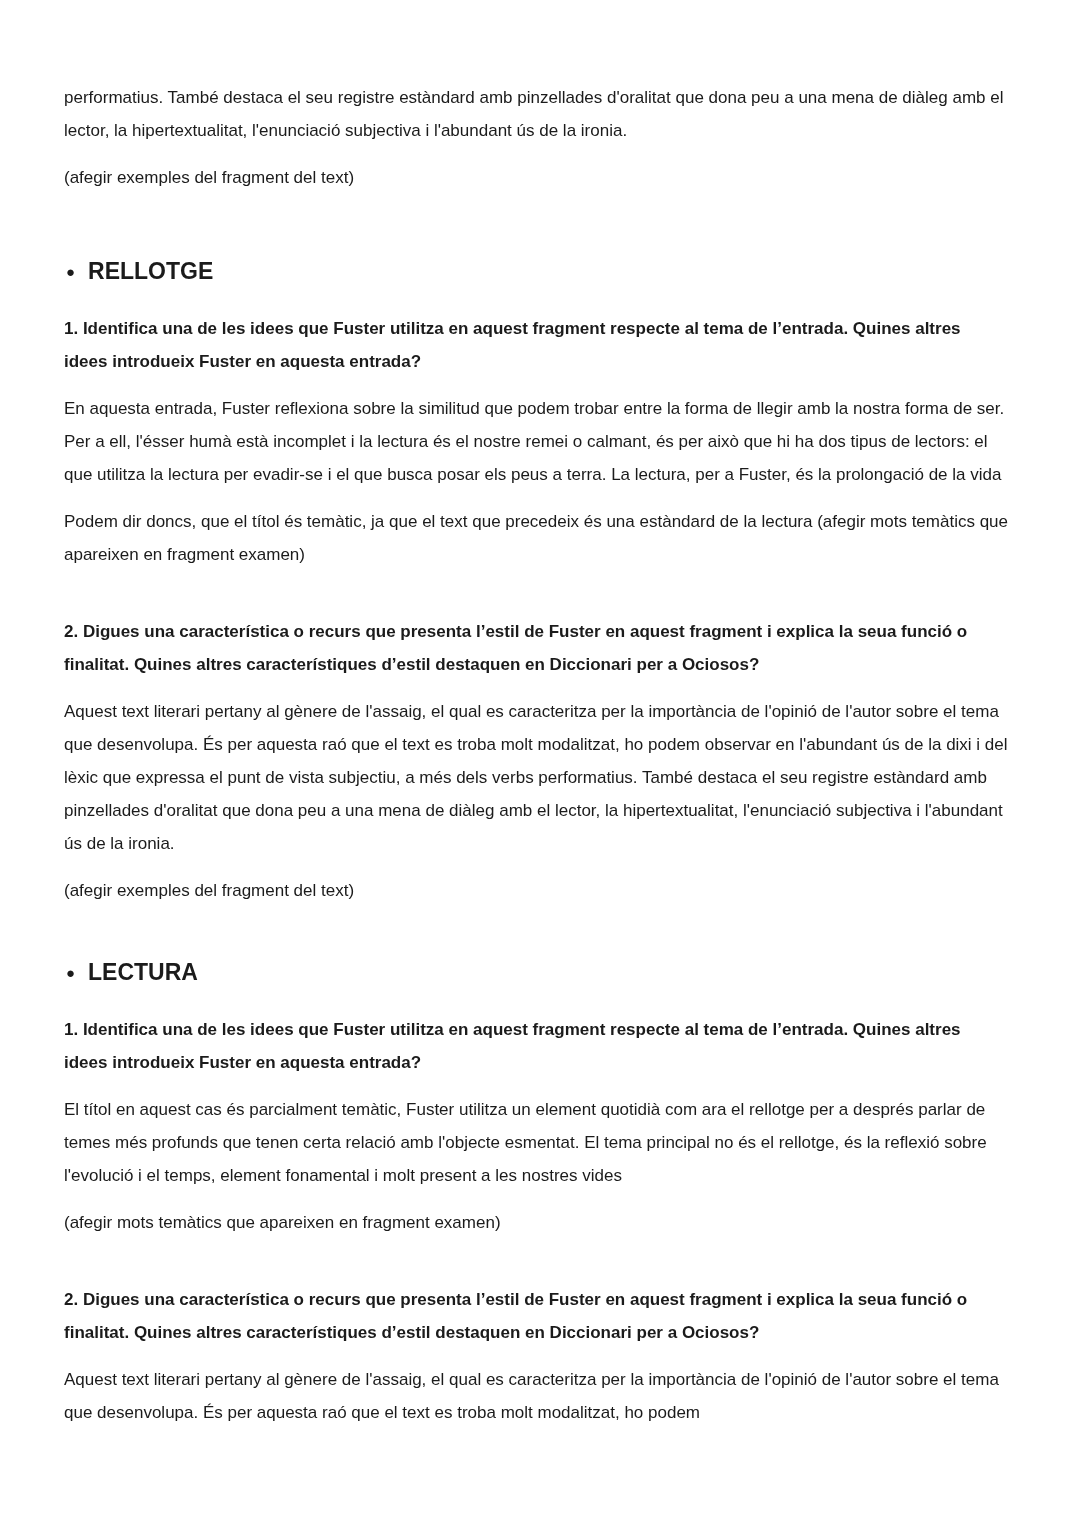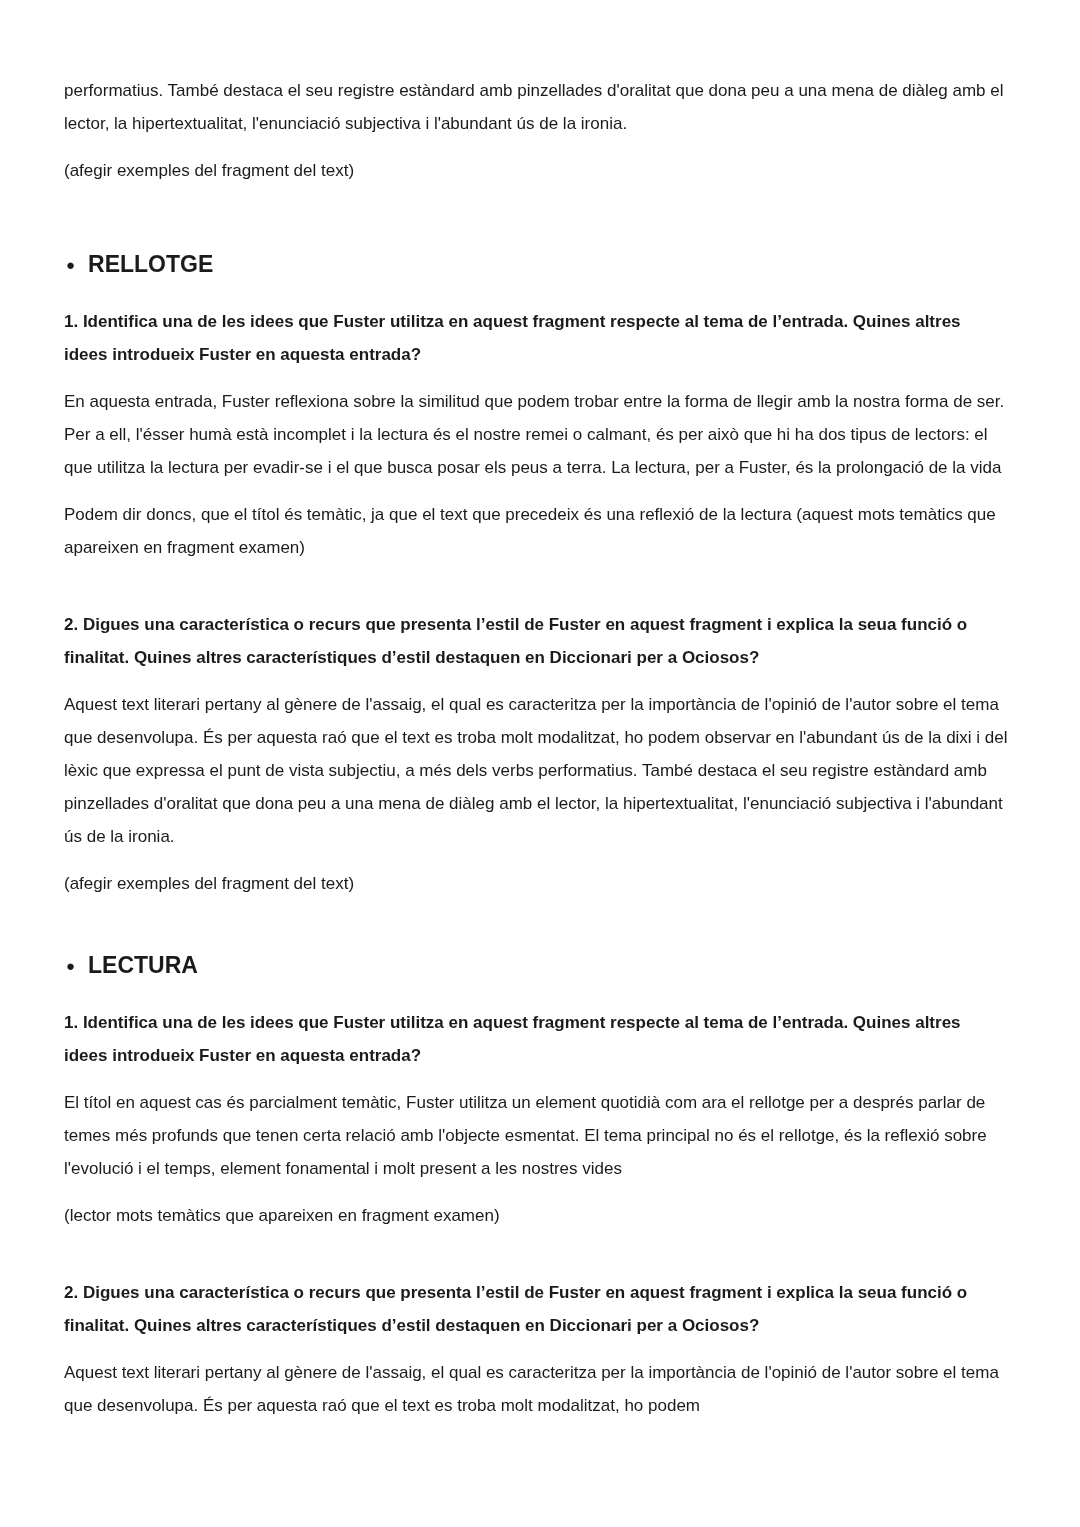--- a/index.html
+++ b/index.html
@@ -13,21 +13,21 @@
     box-sizing: border-box;
     background: #ffffff;
     padding: 70px 64px 40px 64px;
     color: #1b1b1b;
     font-family: "Liberation Sans", "DejaVu Sans", sans-serif;
     font-size: 17px;
     line-height: 33px;
     overflow: hidden;
   }
   .para {
-    margin: 4px 0 14px 0;
+    margin: 11px 0 14px 0;
   }
   .question {
     font-weight: bold;
     margin: 0 12px 14px 0;
   }
   .section-heading {
     display: flex;
     align-items: center;
     gap: 13px;
     font-weight: bold;
@@ -54,37 +54,37 @@
 
   <div class="sp-48"></div>
 
   <div class="section-heading">
     <span class="bullet">●</span>
     <span>RELLOTGE</span>
   </div>
 
   <p class="question">1. Identifica una de les idees que Fuster utilitza en aquest fragment respecte al tema de l’entrada. Quines altres idees introdueix Fuster en aquesta entrada?</p>
   <p class="para">En aquesta entrada, Fuster reflexiona sobre la similitud que podem trobar entre la forma de llegir amb la nostra forma de ser. Per a ell, l'ésser humà està incomplet i la lectura és el nostre remei o calmant, és per això que hi ha dos tipus de lectors: el que utilitza la lectura per evadir-se i el que busca posar els peus a terra. La lectura, per a Fuster, és la prolongació de la vida</p>
-  <p class="para">Podem dir doncs, que el títol és temàtic, ja que el text que precedeix és una reflexió de la lectura (aquest mots temàtics que apareixen en fragment examen)</p>
+  <p class="para">Podem dir doncs, que el títol és temàtic, ja que el text que precedeix és una estàndard de la lectura (afegir mots temàtics que apareixen en fragment examen)</p>
 
   <div class="sp-30"></div>
 
   <p class="question">2. Digues una característica o recurs que presenta l’estil de Fuster en aquest fragment i explica la seua funció o finalitat. Quines altres característiques d’estil destaquen en Diccionari per a Ociosos?</p>
   <p class="para">Aquest text literari pertany al gènere de l'assaig, el qual es caracteritza per la importància de l'opinió de l'autor sobre el tema que desenvolupa. És per aquesta raó que el text es troba molt modalitzat, ho podem observar en l'abundant ús de la dixi i del lèxic que expressa el punt de vista subjectiu, a més dels verbs performatius. També destaca el seu registre estàndard amb pinzellades d'oralitat que dona peu a una mena de diàleg amb el lector, la hipertextualitat, l'enunciació subjectiva i l'abundant ús de la ironia.</p>
   <p class="para">(afegir exemples del fragment del text)</p>
 
   <div class="sp-36"></div>
 
   <div class="section-heading">
     <span class="bullet">●</span>
     <span>LECTURA</span>
   </div>
 
   <p class="question">1. Identifica una de les idees que Fuster utilitza en aquest fragment respecte al tema de l’entrada. Quines altres idees introdueix Fuster en aquesta entrada?</p>
   <p class="para">El títol en aquest cas és parcialment temàtic, Fuster utilitza un element quotidià com ara el rellotge per a després parlar de temes més profunds que tenen certa relació amb l'objecte esmentat. El tema principal no és el rellotge, és la reflexió sobre l'evolució i el temps, element fonamental i molt present a les nostres vides</p>
-  <p class="para">(lector mots temàtics que apareixen en fragment examen)</p>
+  <p class="para">(afegir mots temàtics que apareixen en fragment examen)</p>
 
   <div class="sp-30"></div>
 
   <p class="question">2. Digues una característica o recurs que presenta l’estil de Fuster en aquest fragment i explica la seua funció o finalitat. Quines altres característiques d’estil destaquen en Diccionari per a Ociosos?</p>
   <p class="para">Aquest text literari pertany al gènere de l'assaig, el qual es caracteritza per la importància de l'opinió de l'autor sobre el tema que desenvolupa. És per aquesta raó que el text es troba molt modalitzat, ho podem</p>
 
 </div>
 
 </body></html>

